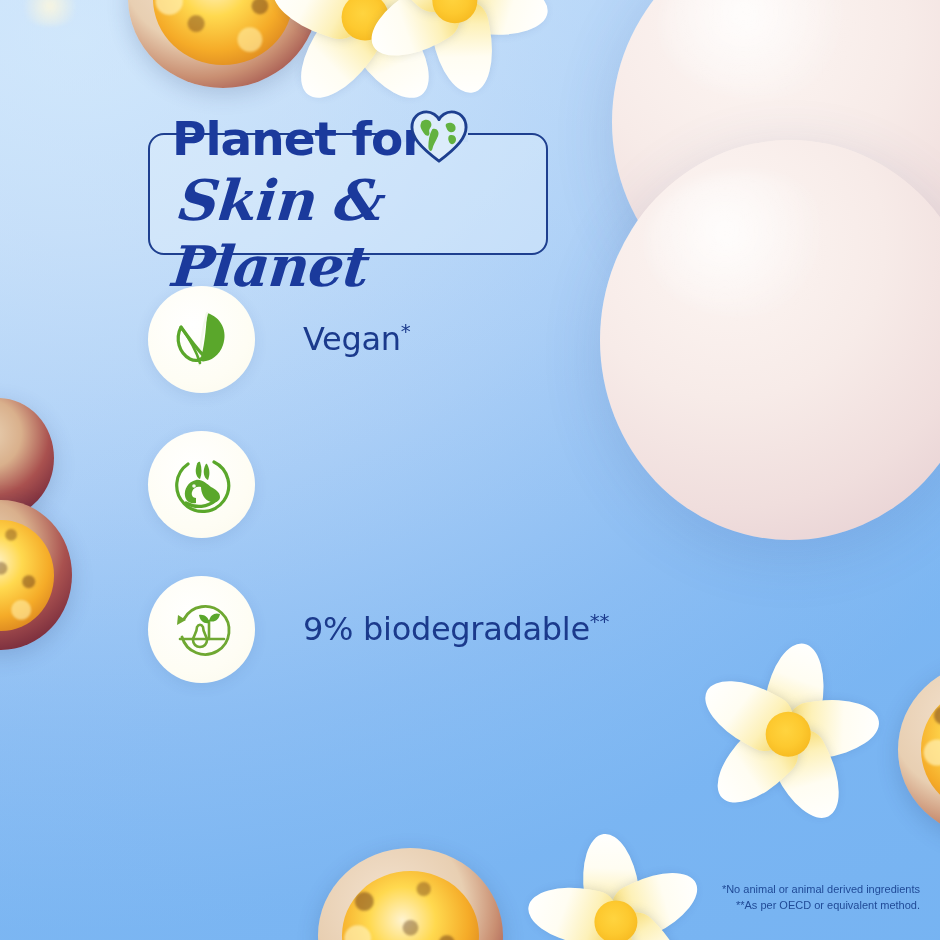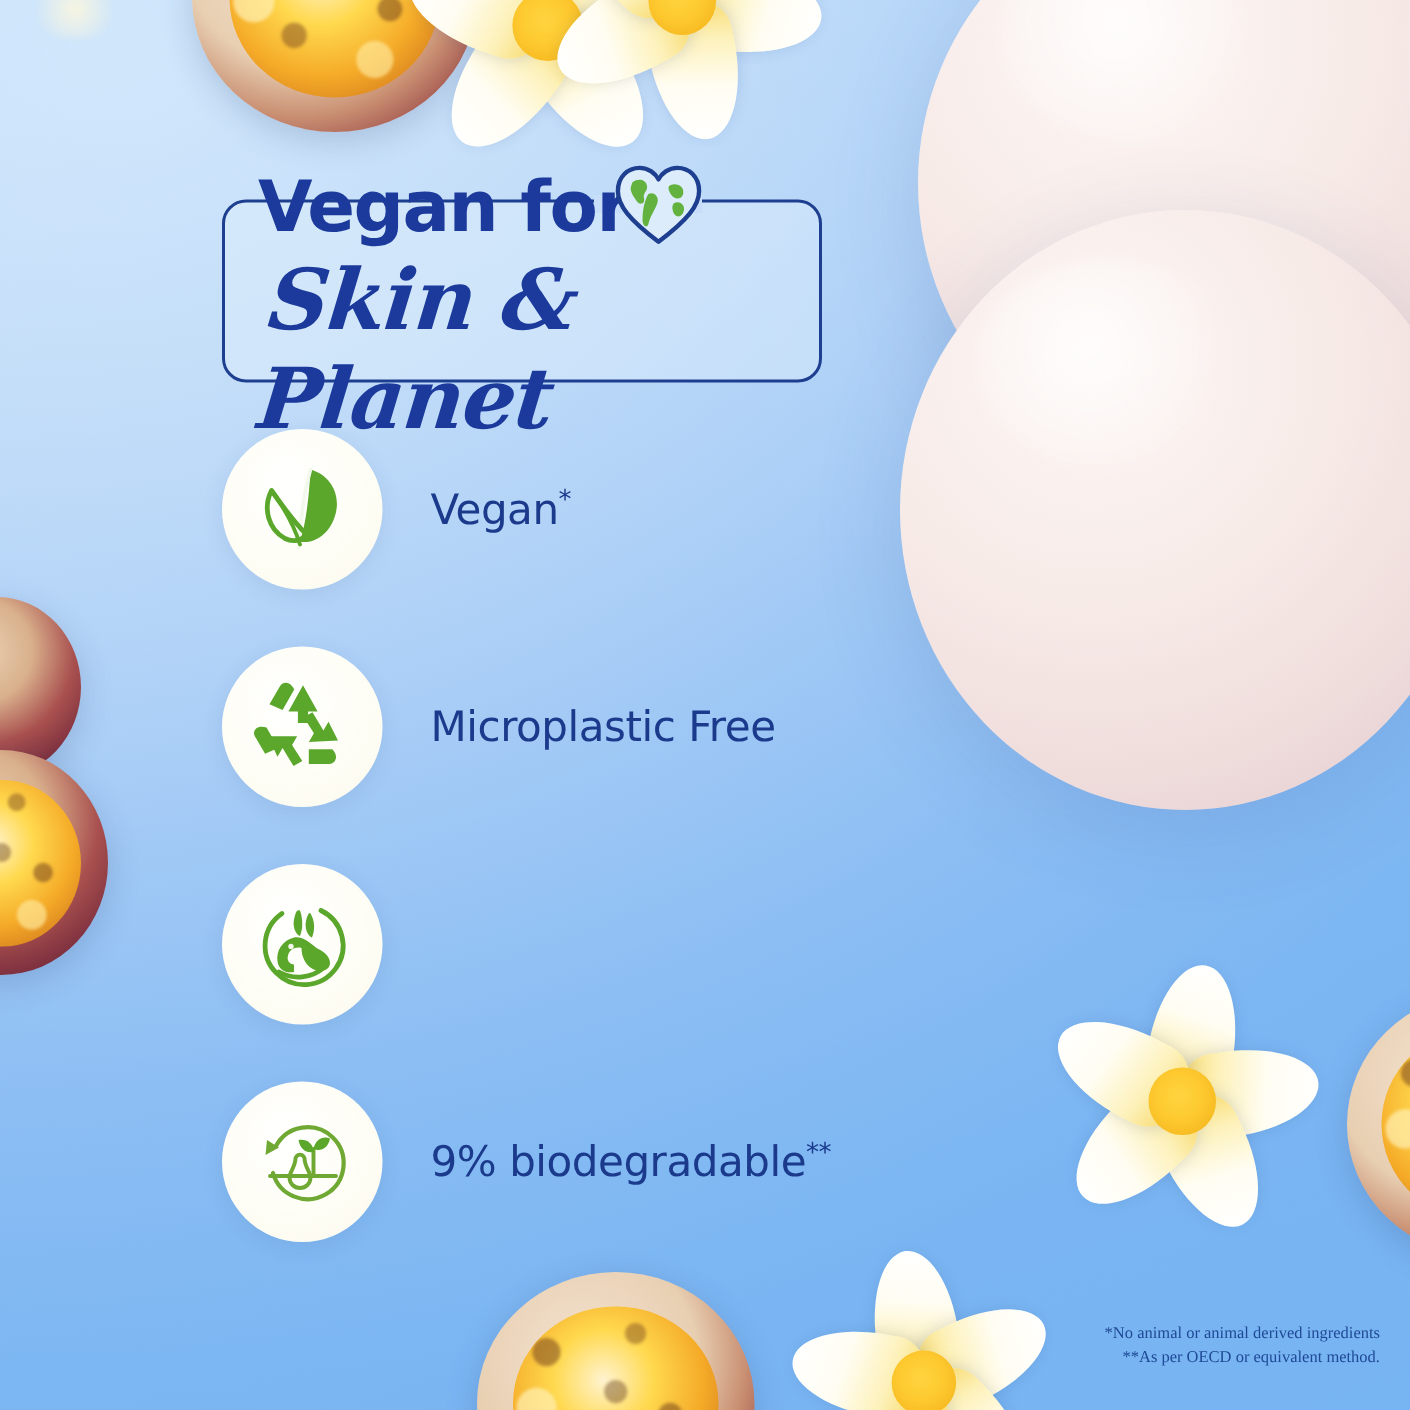--- a/index.html
+++ b/index.html
@@ -121,34 +121,34 @@
     display:flex; align-items:center;
   }
   .icon-badge {
     width:107px; height:107px; border-radius:50%;
     background:radial-gradient(circle at 42% 36%, #ffffff 0%, #fefdf4 62%, #fbf9ec 100%);
     display:flex; align-items:center; justify-content:center;
     flex:0 0 107px;
     box-shadow:0 3px 14px rgba(40,70,130,.10);
   }
   .claim-label {
-    margin-left:32px;
-    font-size:28px; color:#1b3a8c;
+    margin-left:48px;
+    font-size:32px; color:#1b3a8c;
     font-family:"DejaVu Sans", sans-serif;
     font-weight:500;
     letter-spacing:-.3px;
     white-space:nowrap;
   }
   .claim-label sup { font-size:.62em; vertical-align:super; }
 
   
   .footnotes {
     position:absolute; right:20px; bottom:26px;
     text-align:right; color:#18418f;
-    font-family:Liberation Serif, serif;
+    font-family:Liberation Sans, sans-serif;
     font-size:11px; line-height:1.45; opacity:.92;
   }
 </style>
 </head>
 <body>
 
 <div id="stage">
 
   <div class="bg-grad"></div>
   <div class="bg-grad2"></div>
@@ -211,21 +211,21 @@
     <div class="petal" style="transform:translate(-50%,-100%) rotate(64deg);"></div>
     <div class="petal" style="transform:translate(-50%,-100%) rotate(136deg);"></div>
     <div class="petal" style="transform:translate(-50%,-100%) rotate(208deg);"></div>
     <div class="petal" style="transform:translate(-50%,-100%) rotate(280deg);"></div>
     <div class="core"></div>
   </div>
 
   <div id="badge">
     <div class="notch"></div>
 
-    <span class="badge-line1">Vegan for</span>
+    <span class="badge-line1">Planet for</span>
     <span class="badge-line2">Skin &amp; Planet</span>
 
     <span class="globe-heart">
       <svg viewBox="0 0 64 60" width="62" height="58">
         <path d="M32 55 C12 40 4 30 4 20 C4 10 11 4 19 4 C25 4 30 8 32 12 C34 8 39 4 45 4 C53 4 60 10 60 20 C60 30 52 40 32 55 Z" fill="#dcecfb" stroke="#1e3f8f" stroke-width="3" stroke-linejoin="round"></path>
         <path d="M14 14 C18 11 23 12 24 16 C25 20 21 21 22 25 C23 29 19 30 17 27 C15 24 12 20 13 17 Z" fill="#63b23f"></path>
         <path d="M25 22 C29 20 33 24 31 29 C29 34 26 38 25 43 C24 46 21 44 21 40 C21 34 22 27 25 22 Z" fill="#63b23f"></path>
         <path d="M40 16 C45 14 50 17 49 22 C48 26 43 26 41 23 C39 20 38 17 40 16 Z" fill="#63b23f"></path>
         <path d="M44 28 C48 27 51 31 49 35 C47 39 43 38 42 34 C41 31 42 28 44 28 Z" fill="#63b23f"></path>
       </svg>
@@ -241,37 +241,20 @@
           <path d="M41 10 C36 28 34 46 33 62" stroke="#f3f8ec" stroke-width="2.4" fill="none" stroke-linecap="round"></path>
           <path d="M15 24 C9 36 13 50 24 56 C30 59 36 57 38 53 C31 46 22 34 15 24 Z" fill="none" stroke="#5aa72b" stroke-width="3.2" stroke-linejoin="round"></path>
           <path d="M15 24 C23 35 30 47 34 60" stroke="#5aa72b" stroke-width="2.6" fill="none" stroke-linecap="round"></path>
         </svg>
       </span>
       <span class="claim-label">
         <span>Vegan</span><sup>*</sup>
       </span>
     </div>
 
-    <div class="claim">
-      <span class="icon-badge">
-        <svg viewBox="0 0 72 72" width="70" height="70">
-          <g fill="#5aa72b">
-            <path d="M36 8 L46 26 L39.5 26 L39.5 34 L32.5 34 L32.5 26 L26 26 Z"></path>
-            <path d="M30 11 L22 25 L13 21 L20 9 C22 5.5 27 5 30 11 Z"></path>
-            <path d="M60 46 L40 47 L43.5 41 L36.5 30 L42.5 26.5 L50 39 L53.5 33 Z"></path>
-            <path d="M56 52 L40 52 L40 62 L54 62 C58 62 61 57 56 52 Z"></path>
-            <path d="M12 43 L32 43 L28.5 49 L35.5 60 L29.5 63.5 L22 51 L18.5 57 Z"></path>
-            <path d="M11 37 L19 51 L10 55 L3 43 C1 39.5 4 35 11 37 Z"></path>
-          </g>
-        </svg>
-      </span>
-      <span class="claim-label">
-        <span>Microplastic Free</span><sup></sup>
-      </span>
-    </div>
 
     <div class="claim">
       <span class="icon-badge">
         <svg viewBox="0 0 72 72" width="72" height="72">
           <path d="M48 14 A26 26 0 1 1 22 16" fill="none" stroke="#5aa72b" stroke-width="3.2" stroke-linecap="round"></path>
           <path d="M50 52 A26 26 0 0 1 20 55" fill="none" stroke="#5aa72b" stroke-width="3.2" stroke-linecap="round"></path>
           <path d="M34 14 C36 20 36 26 34 31 C31 30 29 25 30 20 C31 15 32 13 34 14 Z" fill="#5aa72b"></path>
           <path d="M41 16 C44 21 44 27 42 32 C39 31 37 26 38 21 C39 17 40 15 41 16 Z" fill="#5aa72b"></path>
           <path d="M30 32 C22 34 18 41 19 48 C20 54 25 56 30 55 L30 50 C27 50 25 47 26 44 C27 40 31 38 35 39 C35 45 38 52 45 54 C50 55 54 53 54 49 C54 44 49 41 45 39 C41 36 36 31 30 32 Z" fill="#5aa72b"></path>
           <circle cx="28" cy="38" r="1.8" fill="#f3f8ec"></circle>

